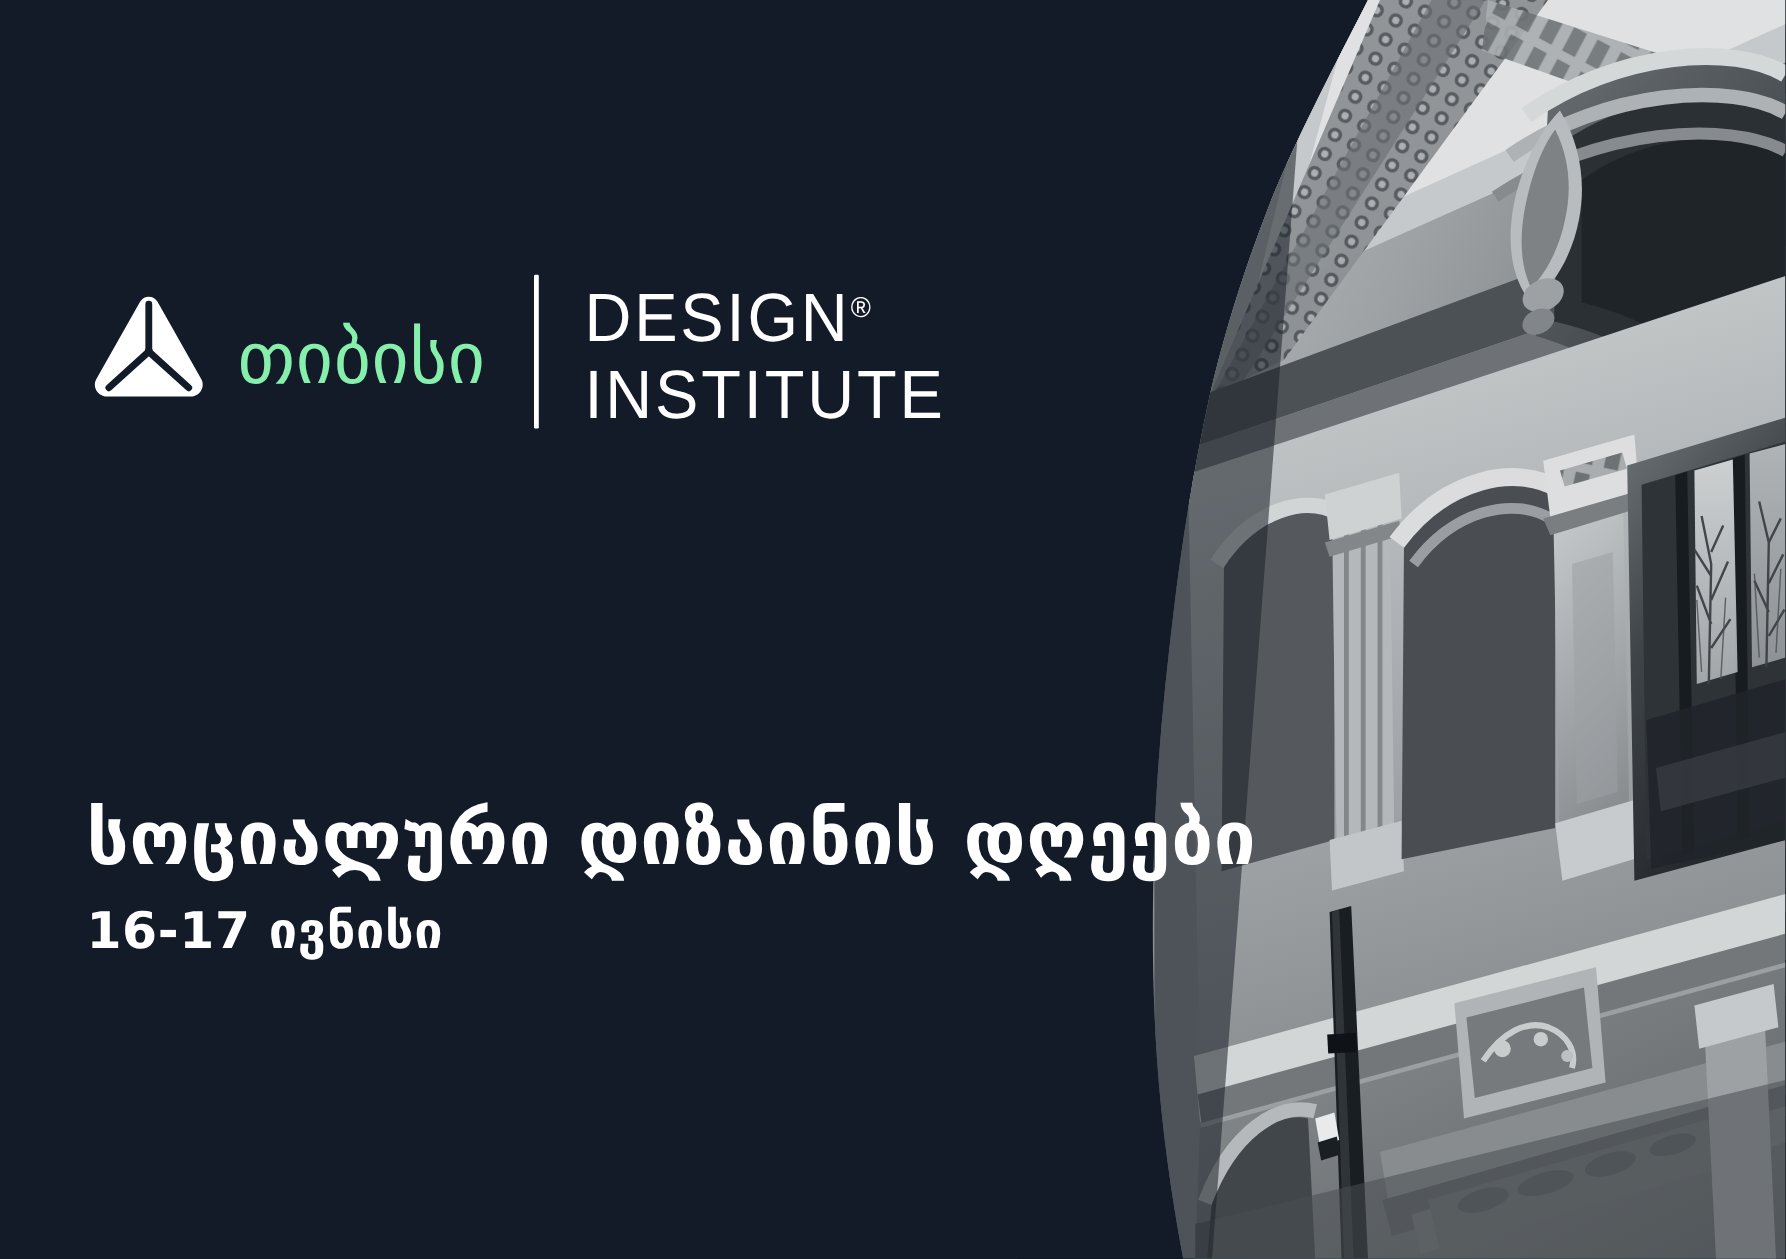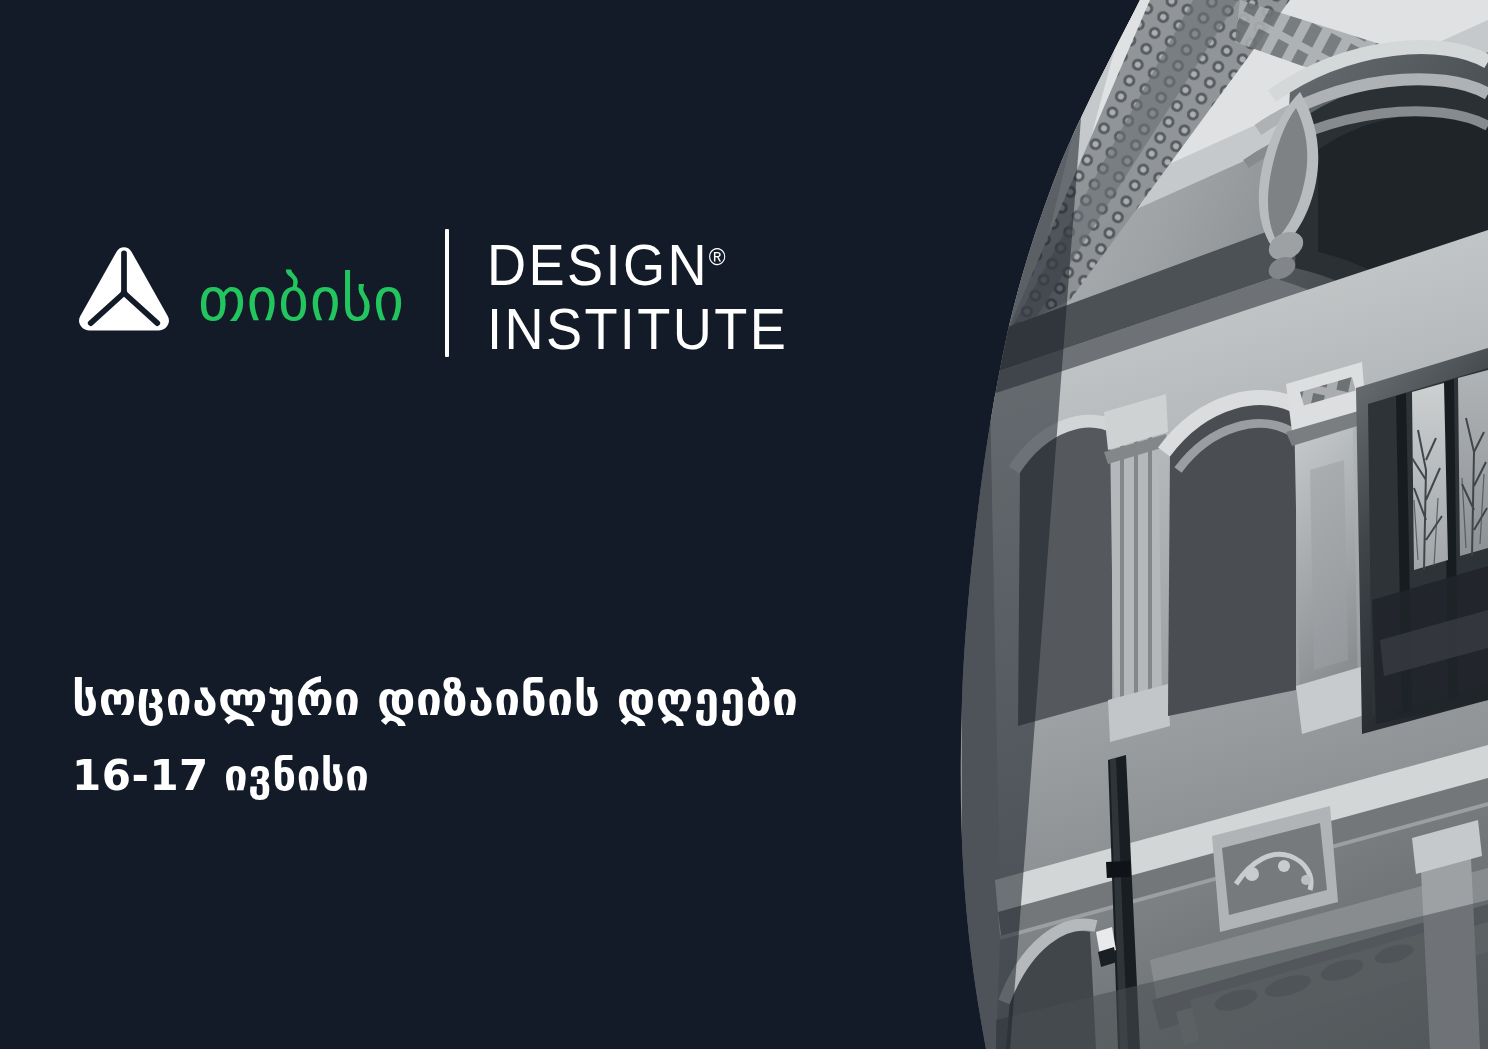--- a/index.html
+++ b/index.html
@@ -66,21 +66,21 @@
 
   .logo-mark {
     width: 104px;
     height: 104px;
     flex: 0 0 auto;
     display: block;
   }
 
   .brand-word {
     margin-left: 22px;
-    color: #22c55e;
+    color: #86efac;
     font-size: 60px;
     line-height: 1;
     letter-spacing: 0.5px;
     font-weight: 500;
     white-space: nowrap;
     position: relative;
     top: 6px;
   }
 
   .divider {
@@ -120,21 +120,21 @@
   
   .headline-block {
     position: absolute;
     left: 72px;
     top: 662px;
     width: 1000px;
   }
 
   .headline {
     color: #ffffff;
-    font-size: 46px;
+    font-size: 62px;
     line-height: 74px;
     font-weight: 700;
     letter-spacing: 0.5px;
     margin: 0;
     white-space: nowrap;
   }
 
   .event-date {
     color: #ffffff;
     font-size: 42px;

